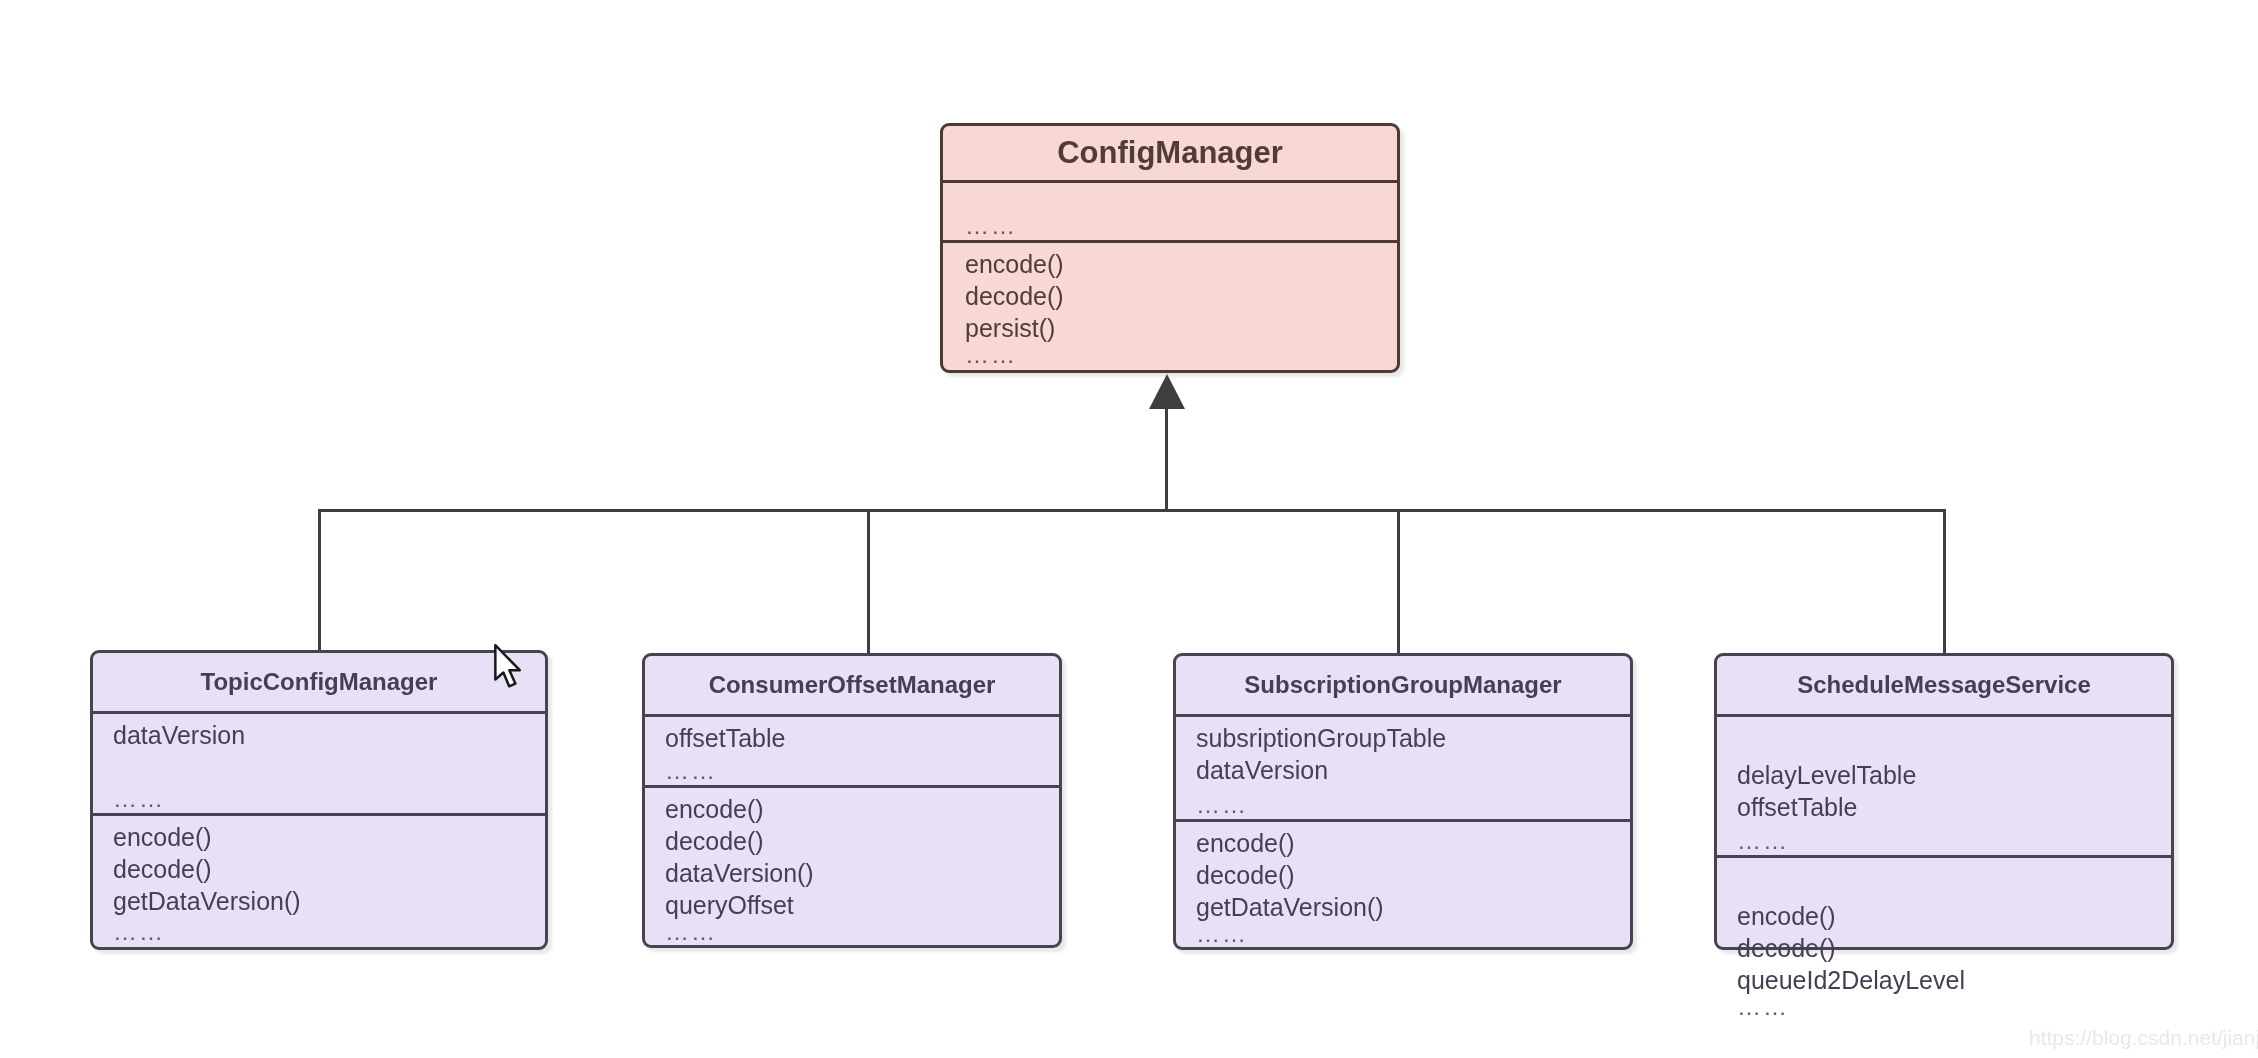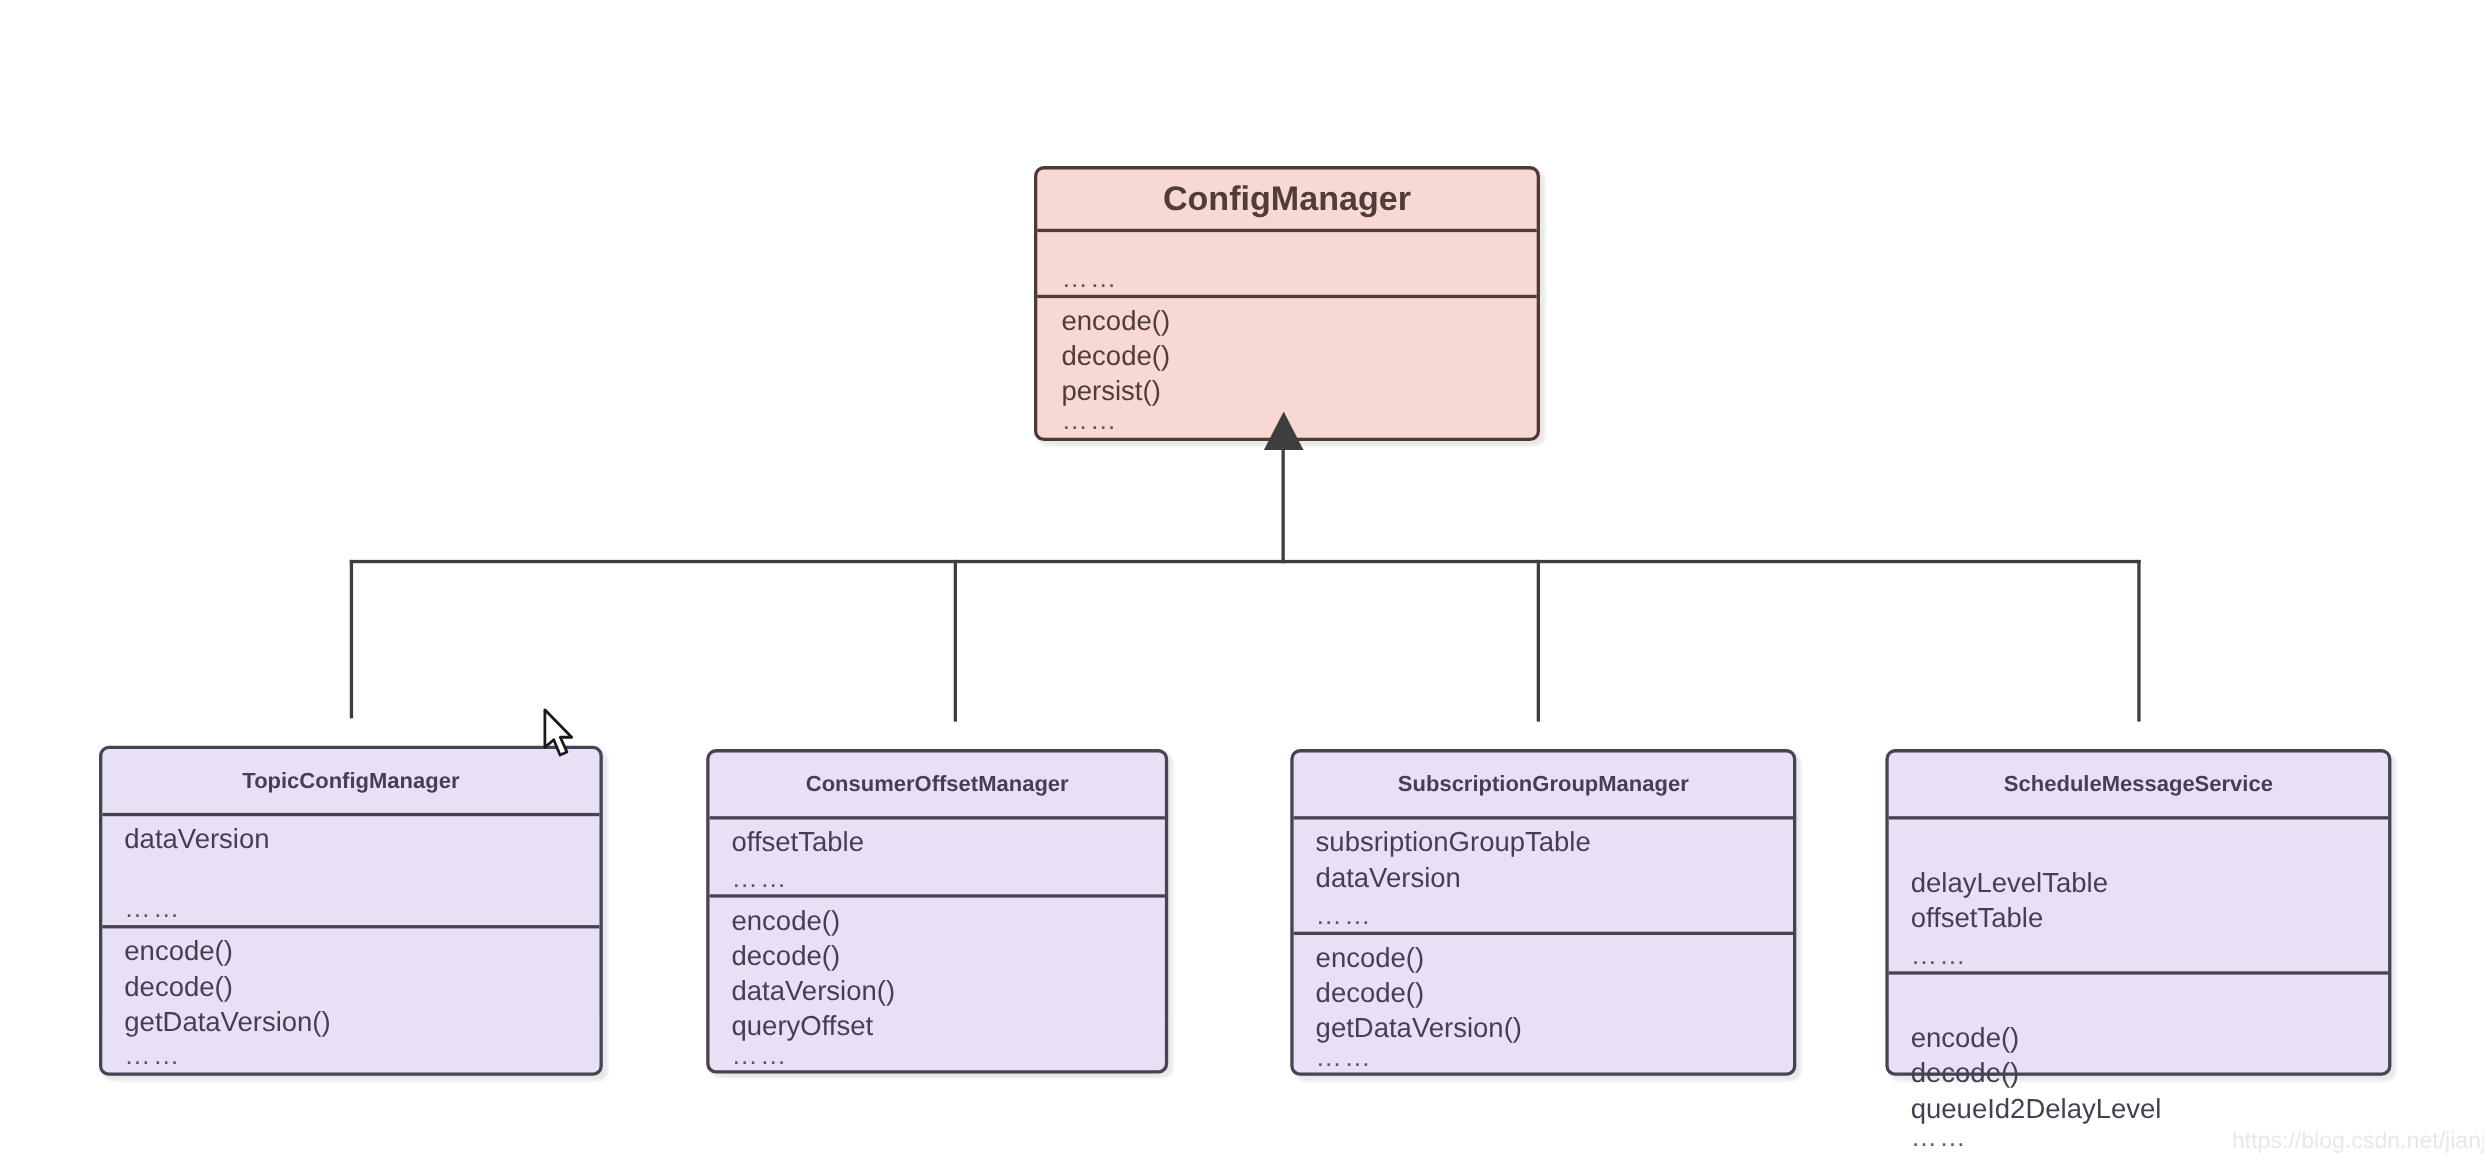--- a/index.html
+++ b/index.html
@@ -25,30 +25,29 @@
 
   
   .uml-box{
     position:absolute;
     display:grid;
     border:3px solid var(--child-border);
     border-radius:9px;
     background:var(--child-fill);
     color:var(--child-text);
     box-shadow:4px 4px 3px rgba(130,130,130,0.18);
-    margin-top:28px;
   }
   .uml-box.parent{
     border-color:var(--parent-border);
     background:var(--parent-fill);
     color:var(--parent-text);
   }
   .uml-title{
     display:flex;align-items:center;justify-content:center;
-    font-weight:bold;font-size:20px;
+    font-weight:bold;font-size:24px;
     border-bottom:3px solid var(--child-border);
   }
   .parent .uml-title{font-size:31px;border-bottom-color:var(--parent-border);}
   .uml-attrs{
     display:flex;flex-direction:column;
     border-bottom:3px solid var(--child-border);
     padding:5px 10px 3px 20px;
   }
   .parent .uml-attrs{border-bottom-color:var(--parent-border);padding-left:22px;}
   .uml-methods{

